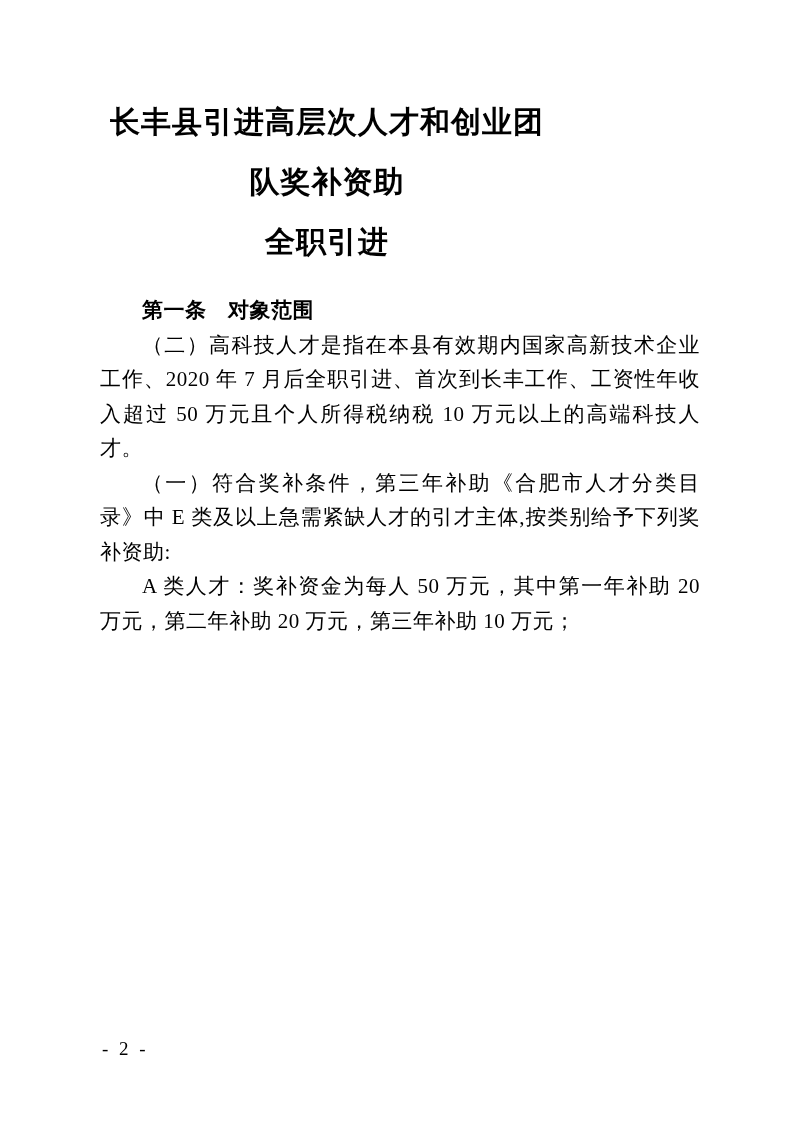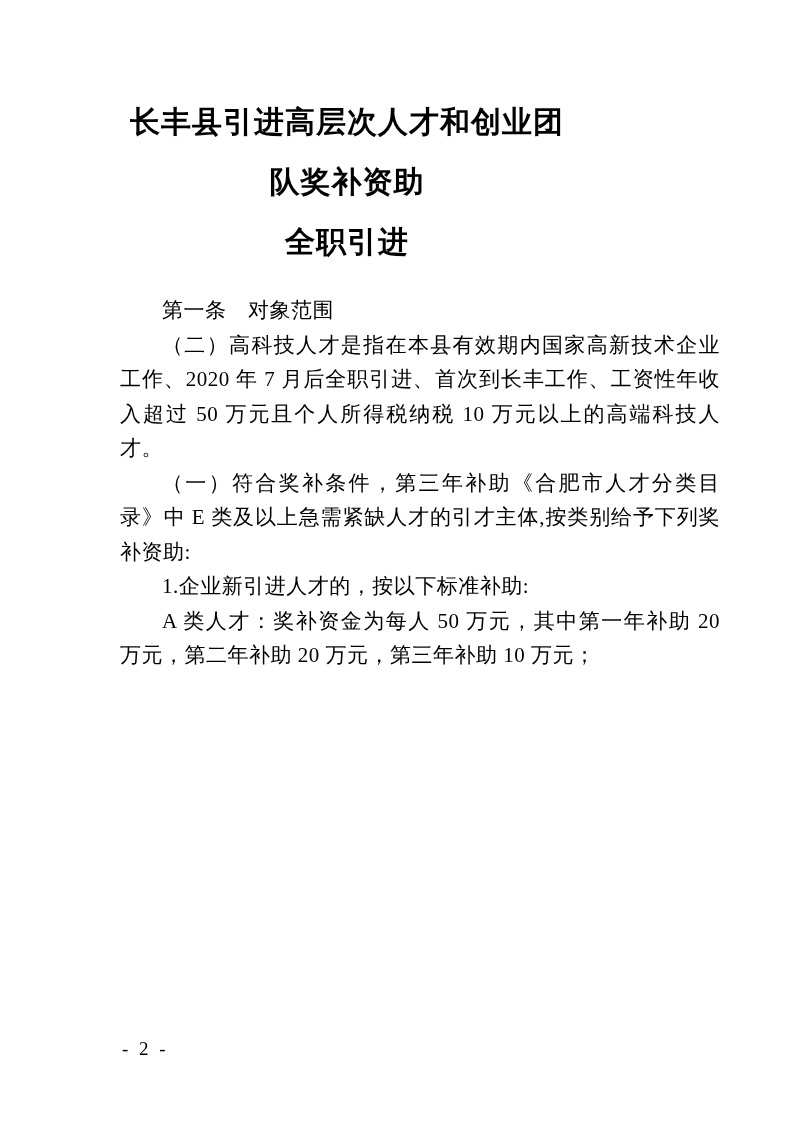--- a/index.html
+++ b/index.html
@@ -16,21 +16,20 @@
     font-family: "Liberation Serif", "DejaVu Serif", serif;
   }
   .page {
     position: absolute;
     top: 0; left: 0;
     width: 648px;
     height: 1123px;
     box-sizing: border-box;
     padding: 92px 94px 0 100px;
     background: #ffffff;
-    margin-left: 20px;
   }
   .doc-title {
     text-align: center;
     font-size: 30px;
     font-weight: bold;
     line-height: 60px;
     letter-spacing: 1px;
     font-family: "Liberation Serif", "DejaVu Serif", serif;
     margin: 0 0 21px 0;
   }
@@ -41,21 +40,21 @@
     text-align: justify;
     letter-spacing: 0.5px;
   }
   .para {
     margin: 0;
     text-indent: 2em;
   }
   .heading {
     margin: 0;
     text-indent: 2em;
-    font-weight: normal;
+    font-weight: bold;
     font-family: "Liberation Sans", "DejaVu Sans", sans-serif;
     font-size: 21px;
   }
   .footer {
     position: absolute;
     left: 102px;
     bottom: 63px;
     font-size: 19px;
     letter-spacing: 3px;
     font-family: "Liberation Serif", "DejaVu Serif", serif;
@@ -68,19 +67,18 @@
 
   <div class="doc-title">
     <div>长丰县引进高层次人才和创业团队奖补资助</div>
     <div>全职引进</div>
   </div>
 
   <div class="content">
     <p class="heading">第一条　对象范围</p>
     <p class="para">（二）高科技人才是指在本县有效期内国家高新技术企业工作、2020 年 7 月后全职引进、首次到长丰工作、工资性年收入超过 50 万元且个人所得税纳税 10 万元以上的高端科技人才。</p>
     <p class="para">（一）符合奖补条件，第三年补助《合肥市人才分类目录》中 E 类及以上急需紧缺人才的引才主体,按类别给予下列奖补资助:</p>
-    <p class="para">1.企业新引进人才的，按以下标准补助:</p>
     <p class="para">A 类人才：奖补资金为每人 50 万元，其中第一年补助 20 万元，第二年补助 20 万元，第三年补助 10 万元；</p>
   </div>
 
   <div class="footer">- 2 -</div>
 
 </div>
 
 </body></html>

